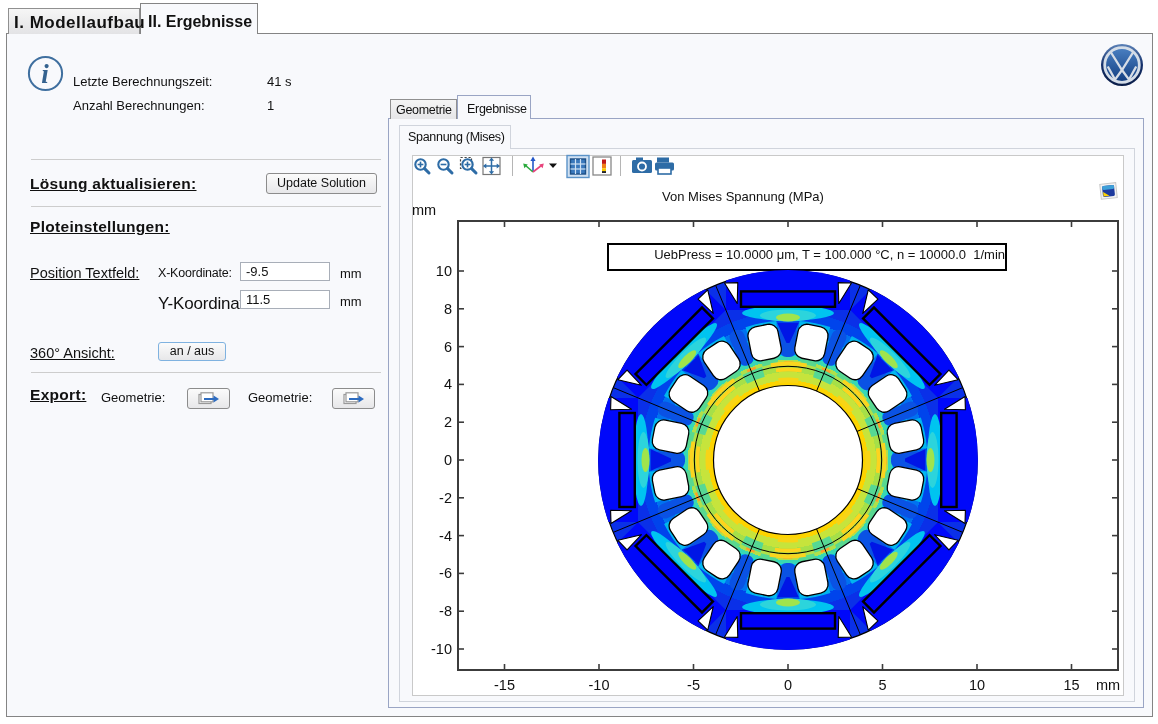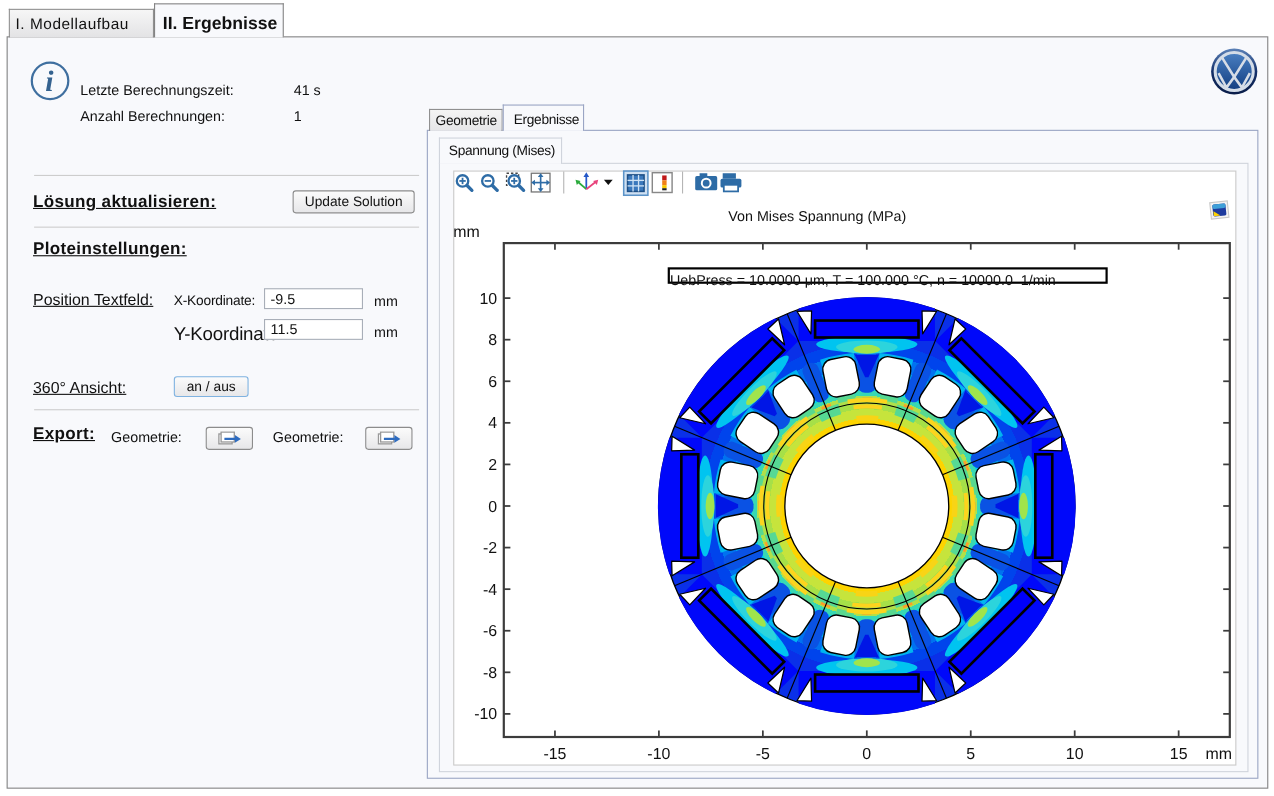--- a/index.html
+++ b/index.html
@@ -11,21 +11,21 @@
 .lbl { position:absolute; font-size:13px; white-space:nowrap; }
 .hdr { position:absolute; font-size:15.5px; font-weight:bold; letter-spacing:0.3px; white-space:nowrap;text-decoration:underline; }
 .und { position:absolute; font-size:14.5px; text-decoration:underline; white-space:nowrap; }
 </style></head>
 <body>
 
 <div class="panel" style="left:6px;top:33px;width:1147px;height:684px;border:1px solid #848484"></div>
 
 <div class="tab" style="left:8px;top:8px;width:132px;height:26px;background:linear-gradient(#f6f6f6,#e3e3e5);border:1px solid #909090;border-bottom:none"></div>
 <div class="tab" style="left:140px;top:3px;width:118px;height:31px;background:#f8f9fc;border:1px solid #848484;border-bottom:none"></div>
-<div class="abs" style="left:14px;top:13px;font-size:14px;font-weight:normal;letter-spacing:0.5px">I. Modellaufbau</div>
+<div class="abs" style="left:14px;top:13px;font-size:17px;font-weight:bold;letter-spacing:0.5px">I. Modellaufbau</div>
 <div class="abs" style="left:148px;top:13px;font-size:16px;font-weight:bold">II. Ergebnisse</div>
 
 <svg style="position:absolute;left:27px;top:55px" width="37" height="37" viewBox="0 0 37 37">
     <circle cx="18.5" cy="18.5" r="16.6" fill="none" stroke="#3f6f9f" stroke-width="2"></circle>
     <text x="18" y="28" text-anchor="middle" font-family="Liberation Serif, serif" font-style="italic" font-weight="bold" font-size="27px" fill="#34628f">i</text>
   </svg>
 <div class="lbl" style="left:73px;top:74px">Letzte Berechnungszeit:</div>
 <div class="lbl" style="left:267px;top:74px">41 s</div>
 <div class="lbl" style="left:73px;top:98px">Anzahl Berechnungen:</div>
 <div class="lbl" style="left:267px;top:98px">1</div>
@@ -89,21 +89,21 @@
 <div class="tab" style="left:457px;top:95px;width:74px;height:24px;background:#f8f9fc;border:1px solid #9aa5c4;border-bottom:none"></div>
 <div class="abs" style="left:396px;top:103px;font-size:12.5px;letter-spacing:-0.3px">Geometrie</div>
 <div class="abs" style="left:467px;top:102px;font-size:12.5px;letter-spacing:-0.3px">Ergebnisse</div>
 
 <div class="panel" style="left:399px;top:148px;width:736px;height:554px;border:1px solid #d0d4dc"></div>
 <div class="tab" style="left:399px;top:125px;width:112px;height:24px;background:#f8f9fc;border:1px solid #d0d4dc;border-bottom:none"></div>
 <div class="abs" style="left:408px;top:130px;font-size:12.5px;letter-spacing:-0.3px">Spannung (Mises)</div>
 
 <div class="abs" style="left:412px;top:155px;width:712px;height:541px;background:#fff;border:1px solid #c9c9c9"></div>
 
-<div class="abs" style="left:607px;top:243px;width:400px;height:15px;background:#fff;border:2px solid #000;font-size:13px;text-align:left;line-height:19px">UebPress = 10.0000 μm, T = 100.000 °C, n = 10000.0&nbsp; 1/min</div>
+<div class="abs" style="left:607px;top:243px;width:400px;height:28px;background:#fff;border:2px solid #000;font-size:13px;text-align:right;line-height:19px">UebPress = 10.0000 μm, T = 100.000 °C, n = 10000.0&nbsp; 1/min</div>
 
 <svg class="abs" style="left:0;top:0" width="1158" height="724" viewBox="0 0 1158 724">
 <defs>
       <radialGradient id="rg" gradientUnits="userSpaceOnUse" cx="0" cy="0" r="189.8">
         <stop offset="0.3925" stop-color="#fdd400"></stop>
         <stop offset="0.4189" stop-color="#fdd400"></stop>
         <stop offset="0.4189" stop-color="#c6e43c"></stop>
         <stop offset="0.4636" stop-color="#c6e43c"></stop>
         <stop offset="0.4636" stop-color="#a6e048"></stop>
         <stop offset="0.4937" stop-color="#a6e048"></stop>

